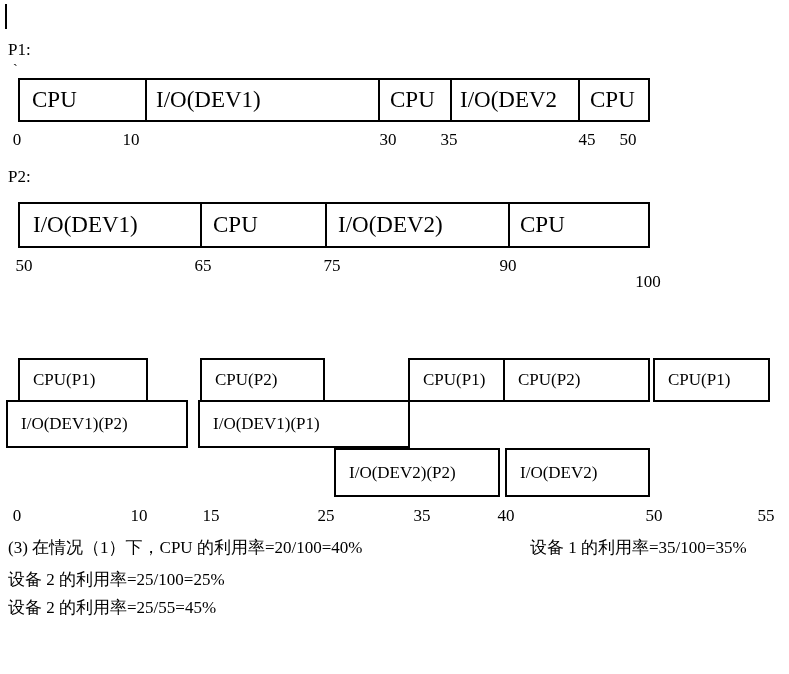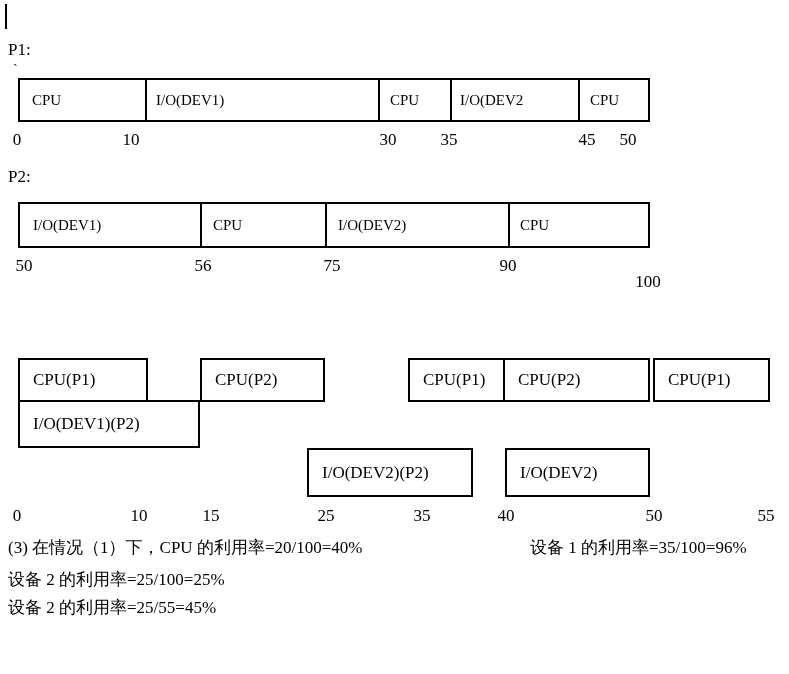--- a/index.html
+++ b/index.html
@@ -4,21 +4,21 @@
 <style>
   html,body{margin:0;padding:0;background:#fff;}
   #page{position:relative;width:789px;height:674px;background:#ffffff;overflow:hidden;
         font-family:"Liberation Serif","DejaVu Serif",serif;color:#000;}
   .tline{position:absolute;font-size:18px;white-space:nowrap;line-height:22px;}
   .small{font-size:17px;}
   .caret{position:absolute;left:5px;top:4px;width:2px;height:25px;background:#000;}
   .stray{position:absolute;left:13px;top:62px;font-size:14px;}
   .bar{position:absolute;border:2px solid #000;box-sizing:border-box;background:#fff;}
   .divider{position:absolute;top:0;bottom:0;width:2px;background:#000;}
-  .seg-label{position:absolute;top:50%;transform:translateY(-50%);font-size:15px;white-space:nowrap;}
+  .seg-label{position:absolute;top:50%;transform:translateY(-50%);font-size:23px;white-space:nowrap;}
   .tick{position:absolute;transform:translateX(-50%);font-size:17px;white-space:nowrap;}
   .cbox{position:absolute;border:2px solid #000;box-sizing:border-box;background:#fff;}
   .cbox .lbl{position:absolute;left:13px;top:50%;transform:translateY(-50%);font-size:17px;white-space:nowrap;}
   .res{position:absolute;font-size:17px;white-space:nowrap;line-height:21px;}
 </style>
 </head>
 <body>
 
 <div id="page">
 
@@ -50,21 +50,21 @@
   <div class="bar" style="left:18px;top:202px;width:632px;height:46px">
     <span class="seg-label" style="left:13px">I/O(DEV1)</span>
     <span class="seg-label" style="left:193px">CPU</span>
     <span class="seg-label" style="left:318px">I/O(DEV2)</span>
     <span class="seg-label" style="left:500px">CPU</span>
     <div class="divider" style="left:180px"></div>
     <div class="divider" style="left:305px"></div>
     <div class="divider" style="left:488px"></div>
   </div>
   <span class="tick" style="left:24px;top:256px">50</span>
-  <span class="tick" style="left:203px;top:256px">56</span>
+  <span class="tick" style="left:203px;top:256px">65</span>
   <span class="tick" style="left:332px;top:256px">75</span>
   <span class="tick" style="left:508px;top:256px">90</span>
   <span class="tick" style="left:648px;top:272px">100</span>
 
 
   <div class="cbox" style="left:18px;top:358px;width:130px;height:44px">
     <span class="lbl">CPU(P1)</span>
   </div>
   <div class="cbox" style="left:200px;top:358px;width:125px;height:44px">
     <span class="lbl">CPU(P2)</span>
@@ -72,38 +72,41 @@
   <div class="cbox" style="left:408px;top:358px;width:97px;height:44px">
     <span class="lbl">CPU(P1)</span>
   </div>
   <div class="cbox" style="left:503px;top:358px;width:147px;height:44px">
     <span class="lbl">CPU(P2)</span>
   </div>
   <div class="cbox" style="left:653px;top:358px;width:117px;height:44px">
     <span class="lbl">CPU(P1)</span>
   </div>
 
-  <div class="cbox" style="left:18px;top:400px;width:182px;height:48px">
+  <div class="cbox" style="left:6px;top:400px;width:182px;height:48px">
     <span class="lbl">I/O(DEV1)(P2)</span>
   </div>
+  <div class="cbox" style="left:198px;top:400px;width:212px;height:48px">
+    <span class="lbl">I/O(DEV1)(P1)</span>
+  </div>
 
-  <div class="cbox" style="left:307px;top:448px;width:166px;height:49px">
+  <div class="cbox" style="left:334px;top:448px;width:166px;height:49px">
     <span class="lbl">I/O(DEV2)(P2)</span>
   </div>
   <div class="cbox" style="left:505px;top:448px;width:145px;height:49px">
     <span class="lbl">I/O(DEV2)</span>
   </div>
 
   <span class="tick" style="left:17px;top:506px">0</span>
   <span class="tick" style="left:139px;top:506px">10</span>
   <span class="tick" style="left:211px;top:506px">15</span>
   <span class="tick" style="left:326px;top:506px">25</span>
   <span class="tick" style="left:422px;top:506px">35</span>
   <span class="tick" style="left:506px;top:506px">40</span>
   <span class="tick" style="left:654px;top:506px">50</span>
   <span class="tick" style="left:766px;top:506px">55</span>
 
   <div class="res" style="left:8px;top:537px">(3) 在情况（1）下，CPU 的利用率=20/100=40%</div>
-  <div class="res" style="left:530px;top:537px">设备 1 的利用率=35/100=96%</div>
+  <div class="res" style="left:530px;top:537px">设备 1 的利用率=35/100=35%</div>
   <div class="res" style="left:8px;top:569px">设备 2 的利用率=25/100=25%</div>
   <div class="res" style="left:8px;top:597px">设备 2 的利用率=25/55=45%</div>
 
 </div>
 
 </body></html>

